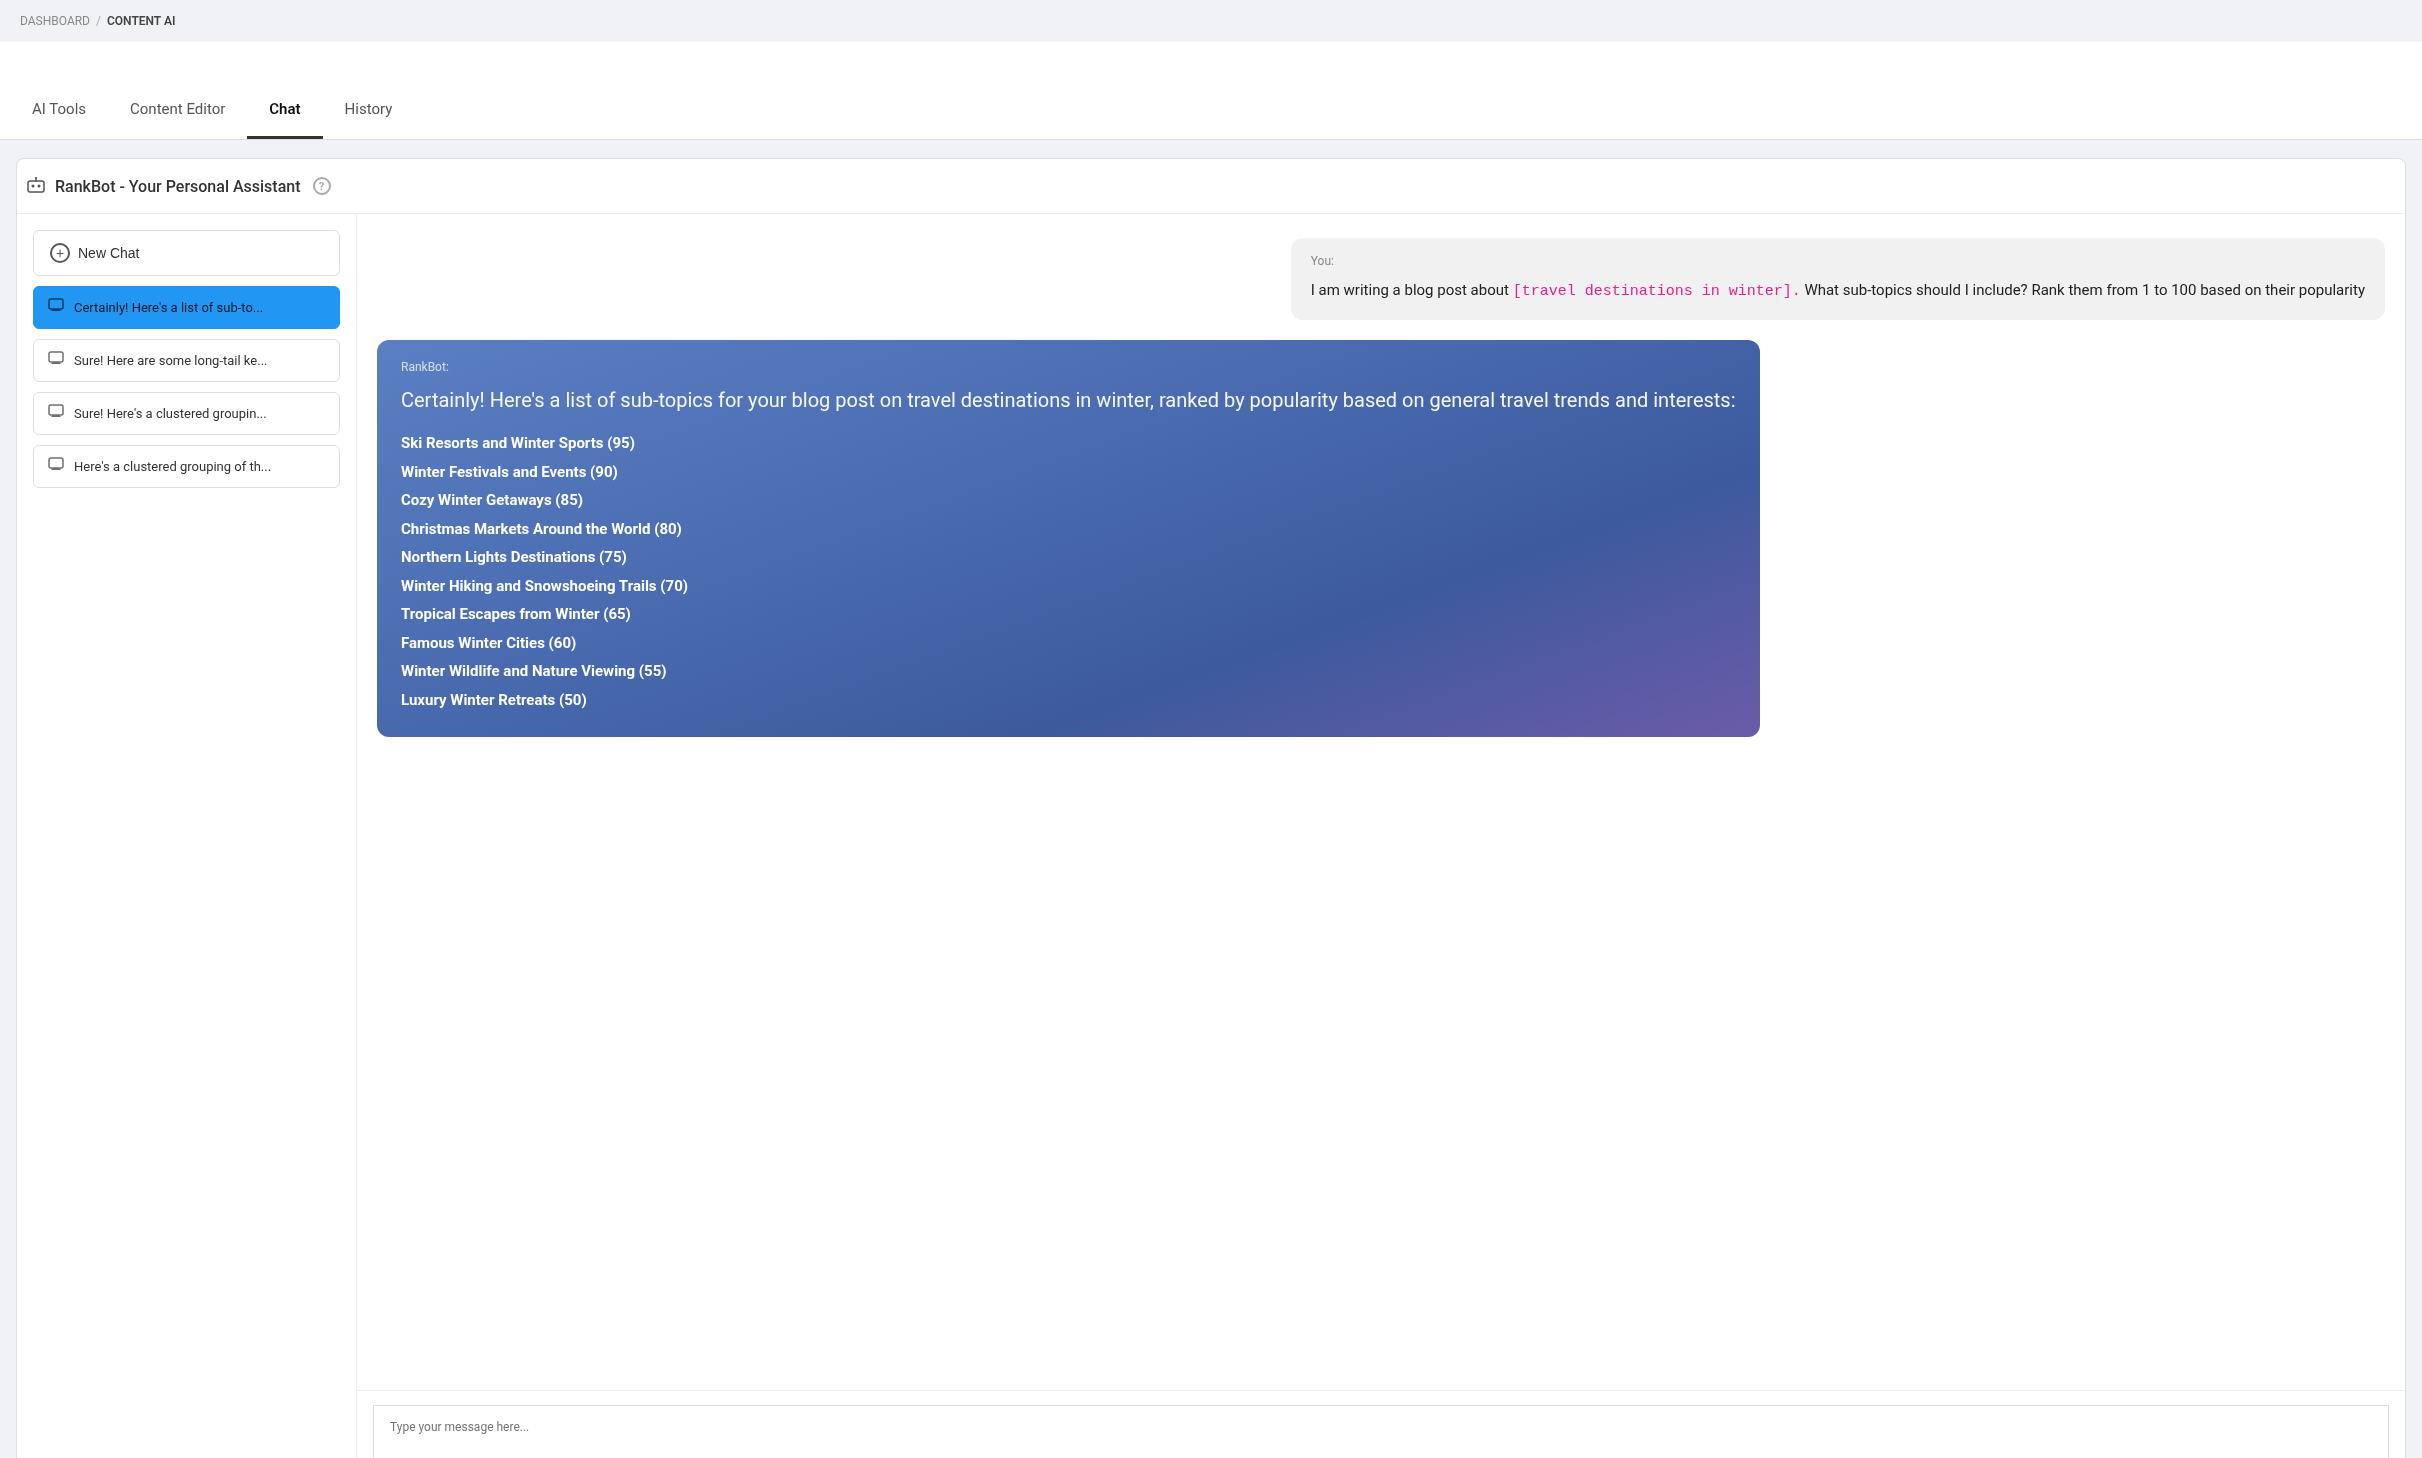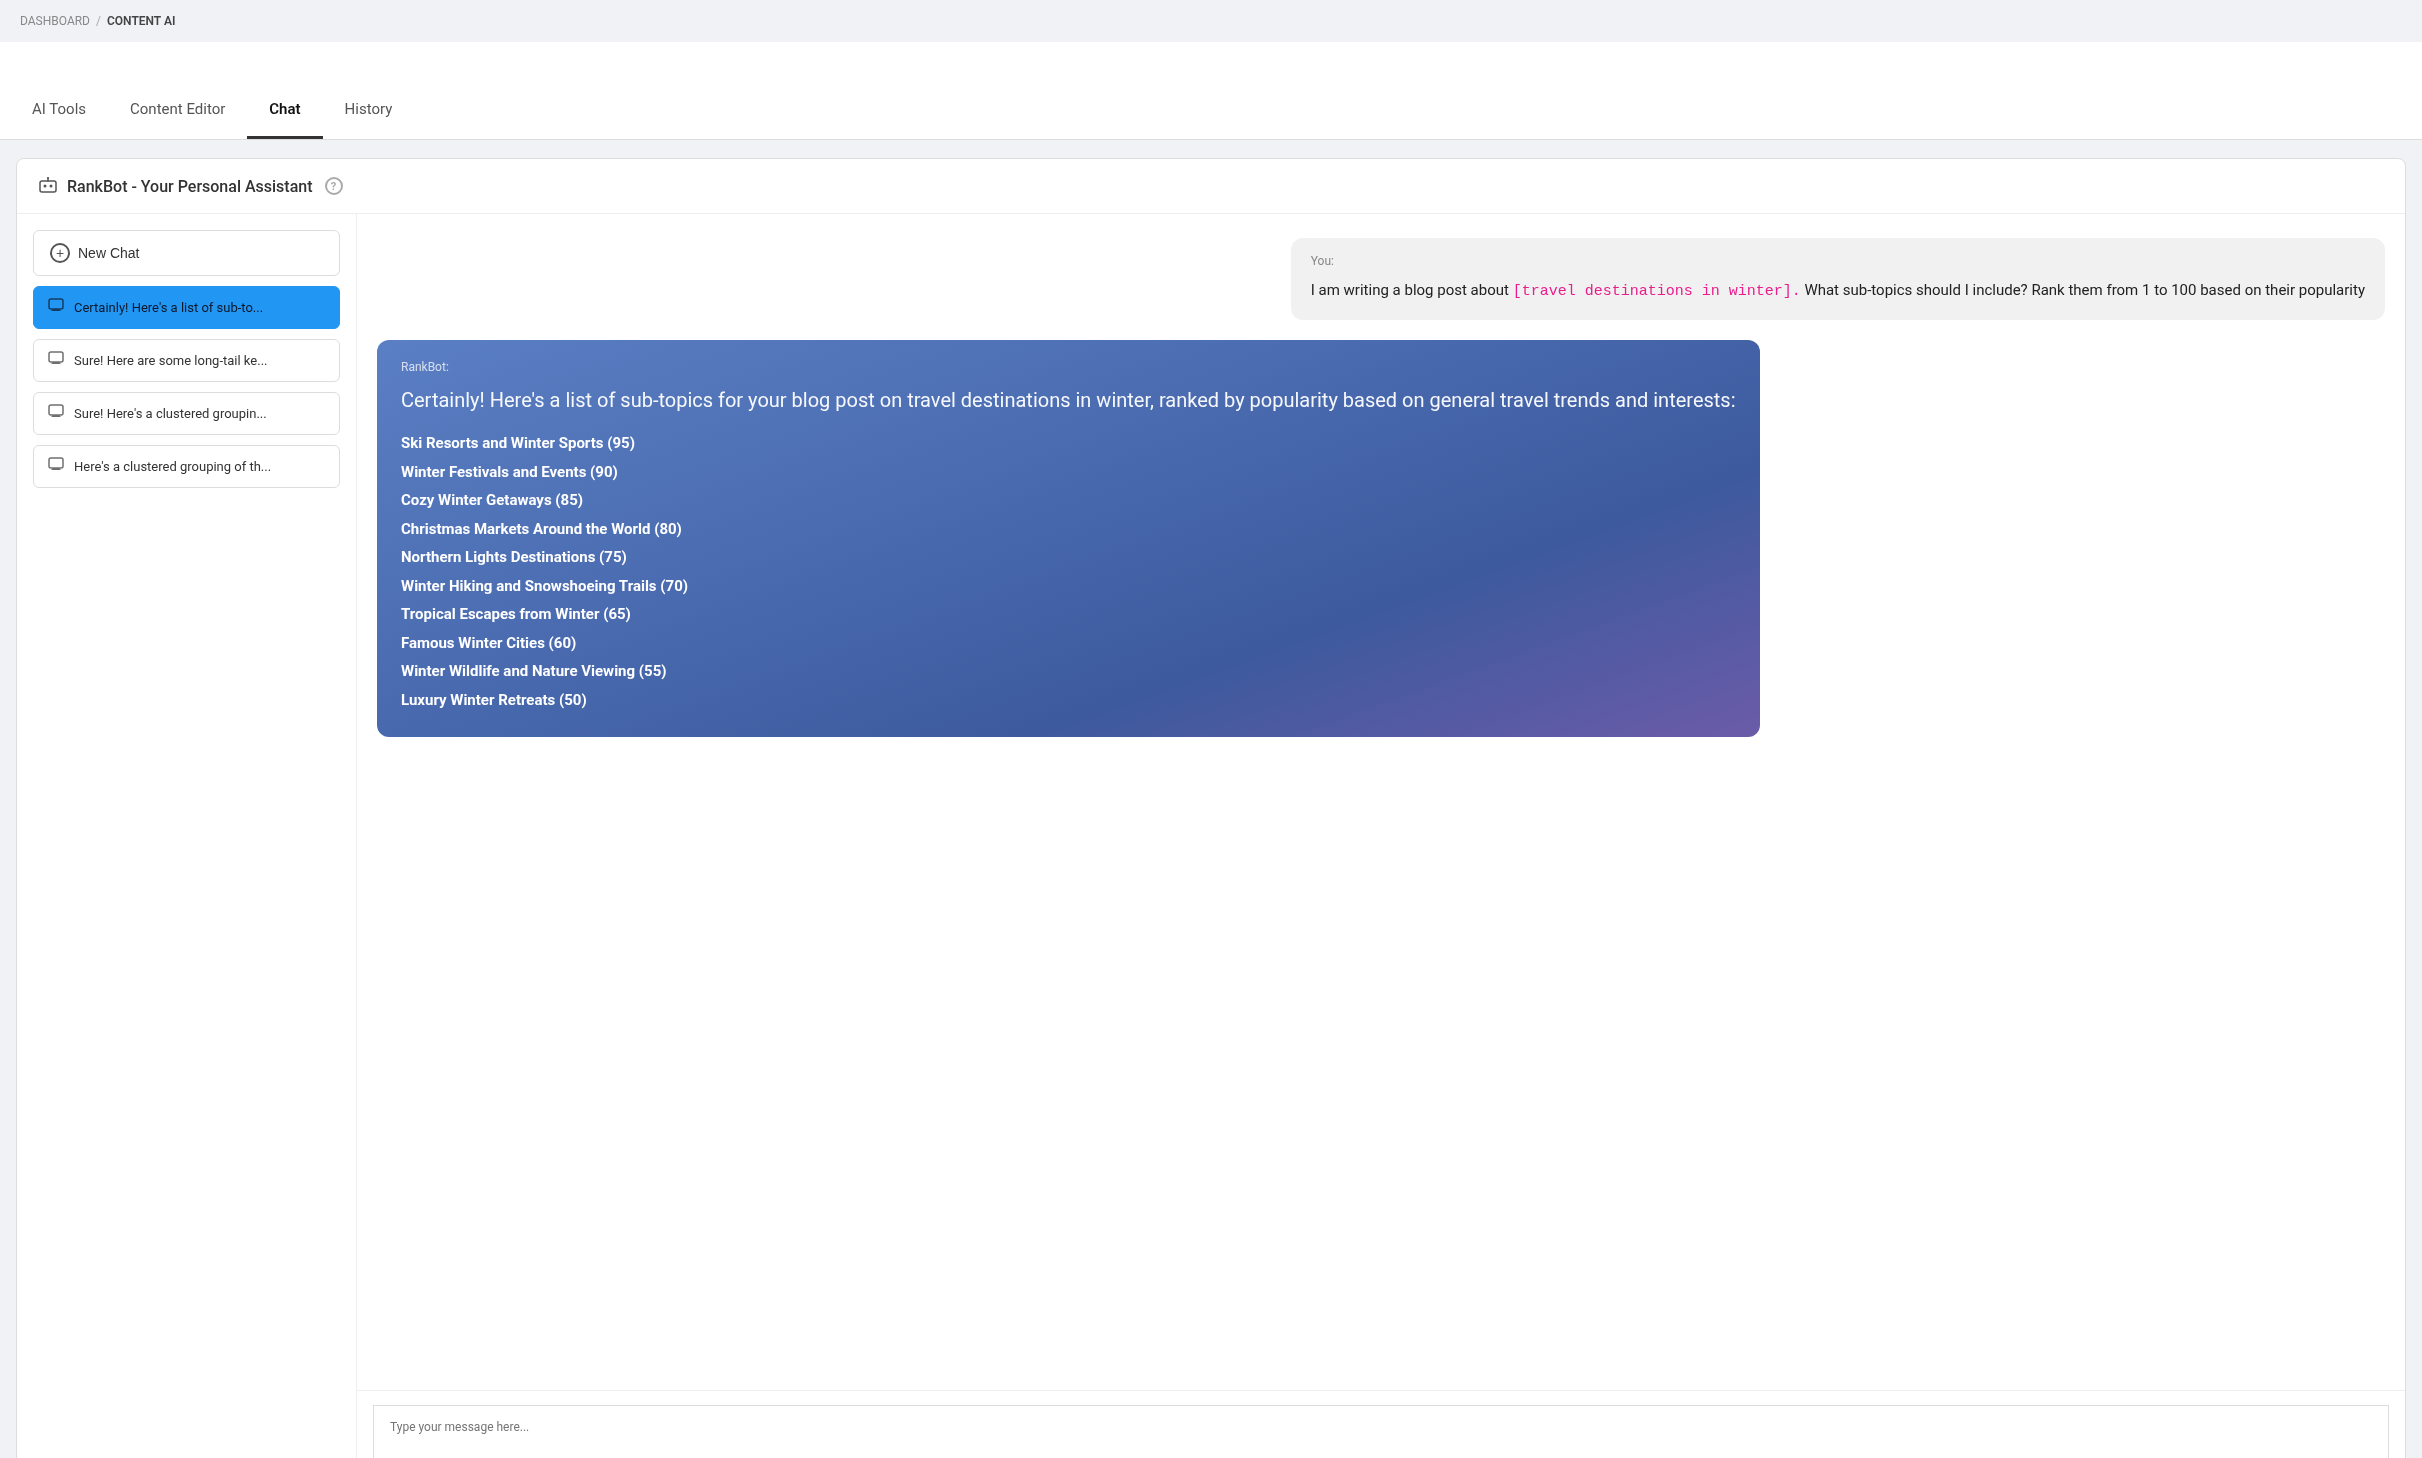--- a/index.html
+++ b/index.html
@@ -49,21 +49,21 @@
     .main-container {
       margin: 18px 16px;
       background: #fff;
       border: 1px solid #ddd;
       border-radius: 8px;
       overflow: hidden;
     }
 
     
     .rankbot-header {
-      padding: 16px 20px;
+      padding: 16px 8px;
       border-bottom: 1px solid #eee;
       display: flex;
       align-items: center;
       gap: 8px;
       font-size: 16px;
       font-weight: 500;
       color: #333;
     }
     .rankbot-icon {
       width: 22px;

